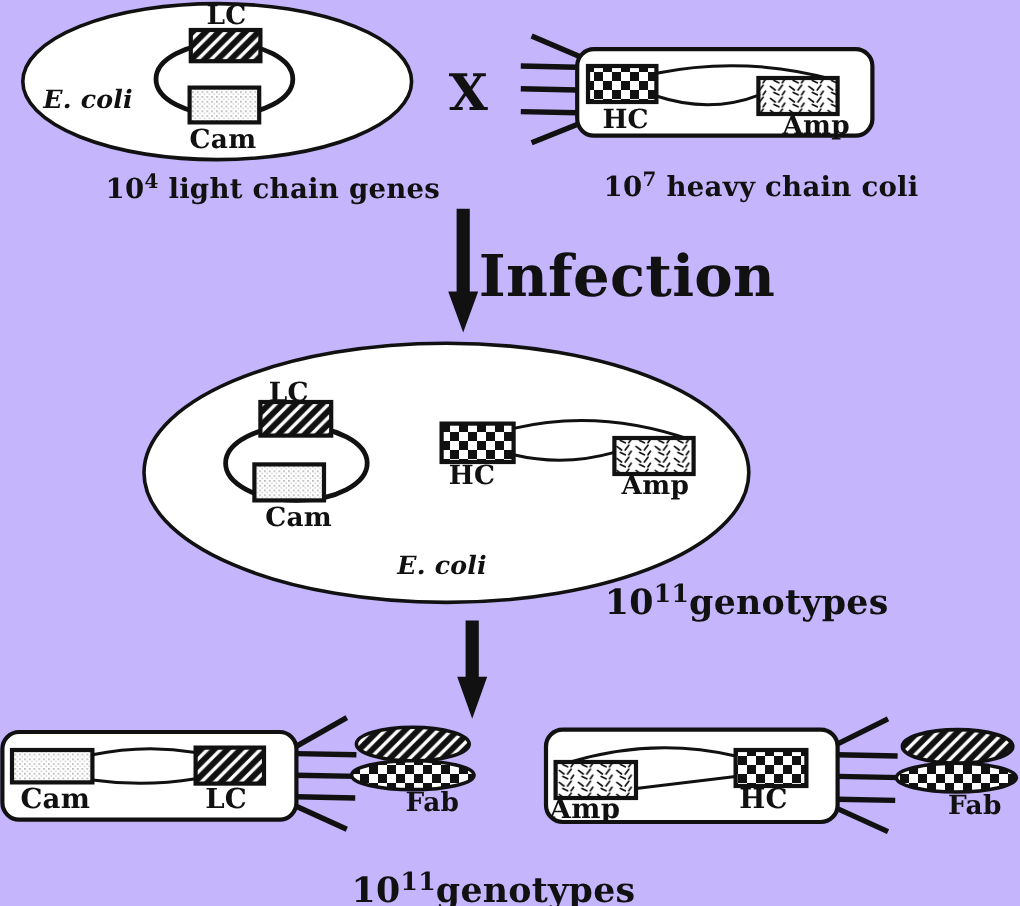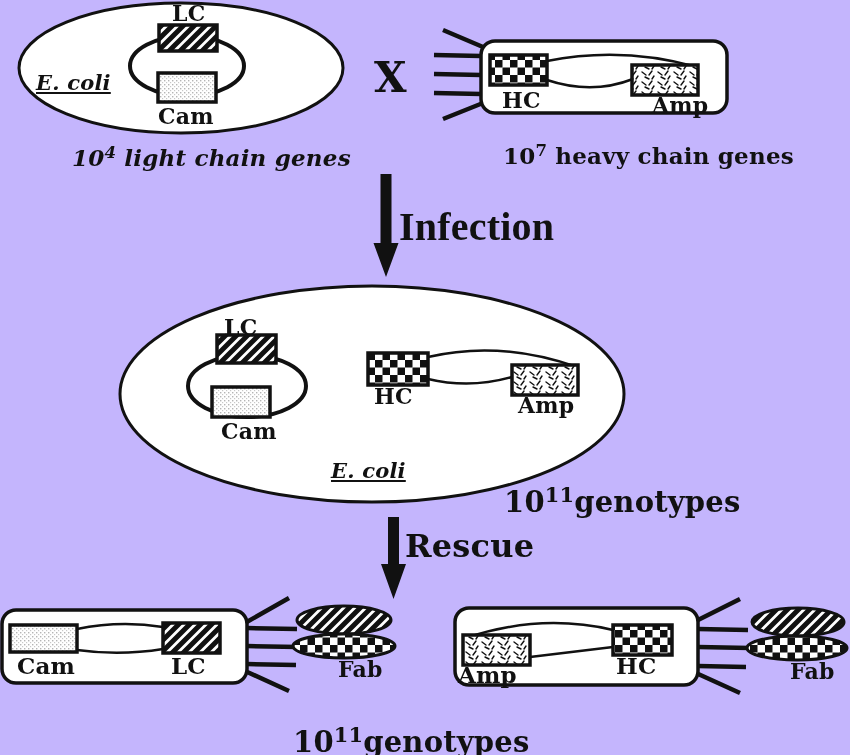--- a/index.html
+++ b/index.html
@@ -13,33 +13,33 @@
   }
   #canvas svg { position: absolute; left: 0; top: 0; }
   .lbl {
     position: absolute;
     font-weight: bold;
     line-height: 1.05;
     white-space: nowrap;
     color: #111;
     letter-spacing: 0.2px;
   }
-  .italic { font-style: italic; text-decoration: underline; }
+  .italic { font-style: italic; }
   .lbl sup {
     font-size: 0.72em;
     position: relative;
     top: -0.5em;
     line-height: 0;
     vertical-align: baseline;
   }
   .f21 { font-size: 21px; }
   .f22 { font-size: 22px; }
   .f23 { font-size: 23px; }
   .f24 { font-size: 29px; }
-  .f40 { font-size: 40px; font-family: Liberation Serif, serif; }
+  .f40 { font-size: 48px; }
   .f42 { font-size: 42px; }
   .f32 { font-size: 32px; }
 </style>
 </head>
 <body>
 
 <div id="canvas">
 
   <svg width="850" height="755" viewBox="0 0 850 755">
     <defs>
@@ -109,38 +109,37 @@
       <rect x="463" y="635" width="67" height="30" fill="url(#speckle)" stroke="#111" stroke-width="3.5"></rect>
       <rect x="613" y="625" width="59" height="30" fill="url(#checker)" stroke="#111" stroke-width="3.5"></rect>
       <ellipse cx="798" cy="622" rx="46" ry="14" fill="url(#hatch)" stroke="#111" stroke-width="3"></ellipse>
       <ellipse cx="797" cy="648" rx="50" ry="12" fill="url(#checker)" stroke="#111" stroke-width="3"></ellipse>
     </g>
   </svg>
 
   <div class="lbl f22" style="left:172px; top:2px;">LC</div>
   <div class="lbl f21 italic" style="left:36px; top:72px;">E. coli</div>
   <div class="lbl f22" style="left:158px; top:105px;">Cam</div>
-  <div class="lbl f23" style="left:72px; top:146px;font-style:italic;"><span>10</span><sup>4</sup><span> light chain genes</span></div>
+  <div class="lbl f23" style="left:88px; top:146px;"><span>10</span><sup>4</sup><span> light chain genes</span></div>
 
   <div class="lbl f42" style="left:374px; top:56px;">X</div>
 
   <div class="lbl f22" style="left:502px; top:89px;">HC</div>
   <div class="lbl f22" style="left:652px; top:94px;">Amp</div>
-  <div class="lbl f23" style="left:503px; top:144px;"><span>10</span><sup>7</sup><span> heavy chain genes</span></div>
+  <div class="lbl f23" style="left:503px; top:144px;"><span>10</span><sup>7</sup><span> heavy chain coli</span></div>
 
   <div class="lbl f40" style="left:399px; top:206px;">Infection</div>
 
   <div class="lbl f22" style="left:224px; top:316px;">LC</div>
   <div class="lbl f22" style="left:221px; top:420px;">Cam</div>
   <div class="lbl f22" style="left:374px; top:385px;">HC</div>
   <div class="lbl f22" style="left:518px; top:394px;">Amp</div>
   <div class="lbl f21 italic" style="left:331px; top:460px;">E. coli</div>
   <div class="lbl f24" style="left:504px; top:487px;"><span>10</span><sup>11</sup><span>genotypes</span></div>
 
-  <div class="lbl f32" style="left:405px; top:530px;">Rescue</div>
 
   <div class="lbl f23" style="left:17px; top:654px;">Cam</div>
   <div class="lbl f23" style="left:171px; top:654px;">LC</div>
   <div class="lbl f22" style="left:338px; top:658px;">Fab</div>
 
   <div class="lbl f23" style="left:458px; top:663px;">Amp</div>
   <div class="lbl f23" style="left:616px; top:654px;">HC</div>
   <div class="lbl f22" style="left:790px; top:660px;">Fab</div>
 
   <div class="lbl f24" style="left:293px; top:727px;"><span>10</span><sup>11</sup><span>genotypes</span></div>

